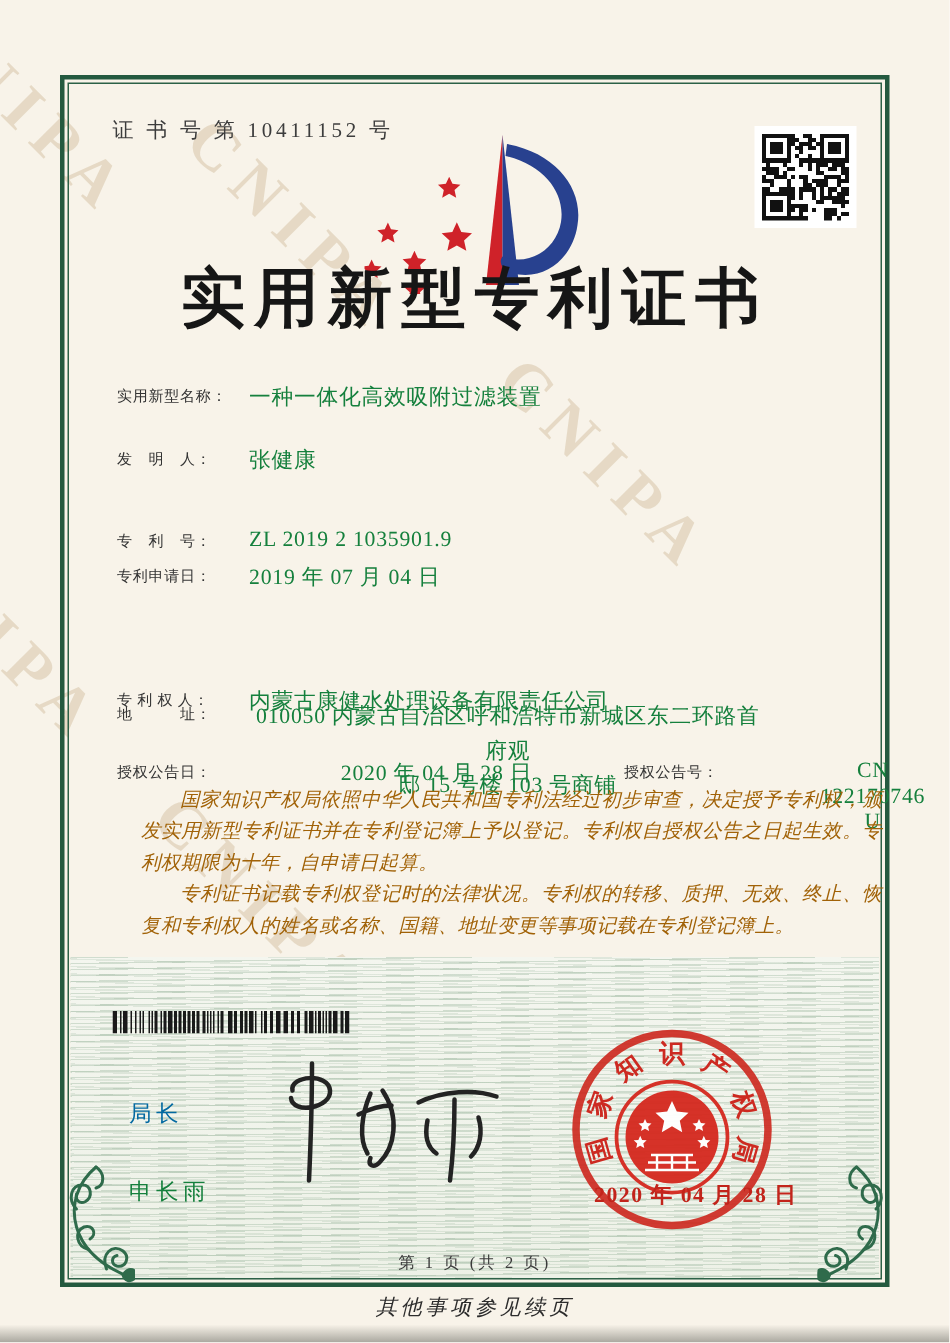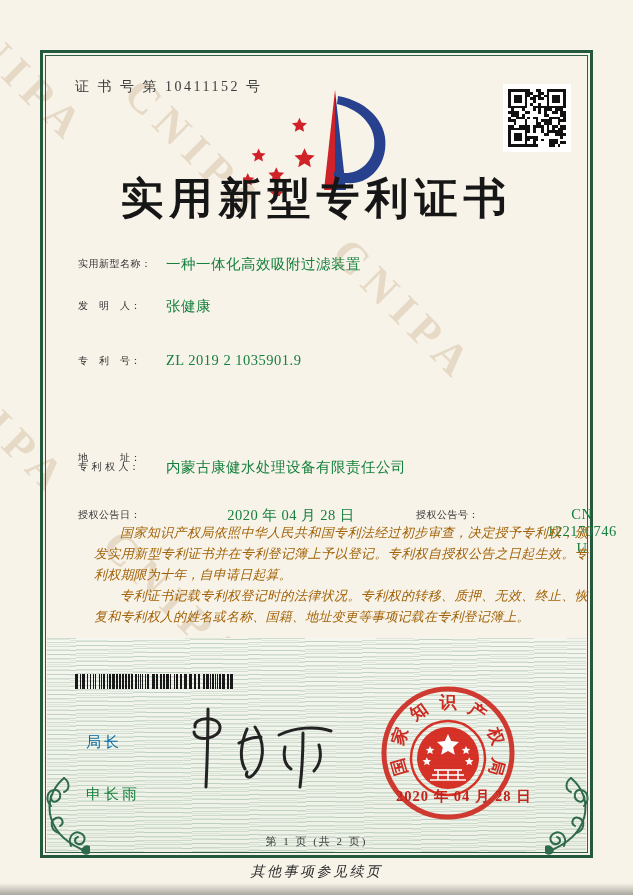--- a/index.html
+++ b/index.html
@@ -54,21 +54,21 @@
   }
   .frow{position:absolute; left:78px; z-index:3; display:flex; align-items:flex-start; width:505px;}
   .flabel{
     flex:0 0 88px; width:88px; font-size:10px; letter-spacing:0.5px;
     color:#333; padding-top:2px; white-space:nowrap;
   }
   .fvalue{font-size:14.5px; color:#15803d; letter-spacing:0.5px;text-align:center;}
   .fvalue.w1{flex:0 0 164px; width:164px;}
   .addr{width:345px; line-height:1.6;}
   .r1{top:255px;} .r2{top:297px;} .r3{top:339px;margin-top:13px;} .r4{top:375px;}
-  .r5{top:411px;margin-top:47px;} .r6{top:449px;} .r7{top:506px;gap:43px;}
+  .r5{top:411px;margin-top:47px;} .r6{top:467px;} .r7{top:506px;gap:43px;}
   .paras{
     position:absolute; left:94px; top:522px; width:494px; z-index:3;
     font-size:13px; font-style:italic; line-height:1.62;
     letter-spacing:0.2px; color:#a16207; text-align:justify;
   }
   .paras p{margin:0; text-indent:2em;}
   .barcode{position:absolute; left:75px; top:674px; z-index:3;}
   .sig-title{
     position:absolute; left:86px; top:733px; z-index:3;
     font-family:"Liberation Sans","DejaVu Sans",sans-serif;
@@ -311,26 +311,32 @@
     <span class="fvalue">一种一体化高效吸附过滤装置</span>
   </div>
   <div class="frow r2">
     <span class="flabel">发　明　人：</span>
     <span class="fvalue">张健康</span>
   </div>
   <div class="frow r3">
     <span class="flabel">专　利　号：</span>
     <span class="fvalue">ZL 2019 2 1035901.9</span>
   </div>
+  <div class="frow r4">
+    <span class="flabel">专利申请日：</span>
+    <span class="fvalue">2019 年 07 月 04 日</span>
+  </div>
   <div class="frow r5">
     <span class="flabel">专 利 权 人：</span>
     <span class="fvalue">内蒙古康健水处理设备有限责任公司</span>
   </div>
   <div class="frow r6">
     <span class="flabel">地　　　址：</span>
+    <span class="fvalue addr"><span>010050 内蒙古自治区呼和浩特市新城区东二环路首府观</span><br>
+    <span>邸 15 号楼 103 号商铺</span></span>
   </div>
   <div class="frow r7">
     <span class="flabel">授权公告日：</span>
     <span class="fvalue w1">2020 年 04 月 28 日</span>
     <span class="flabel">授权公告号：</span>
     <span class="fvalue">CN 122170746 U</span>
   </div>
 
   <div class="paras">
     <p>国家知识产权局依照中华人民共和国专利法经过初步审查，决定授予专利权，颁发实用新型专利证书并在专利登记簿上予以登记。专利权自授权公告之日起生效。专利权期限为十年，自申请日起算。</p>

